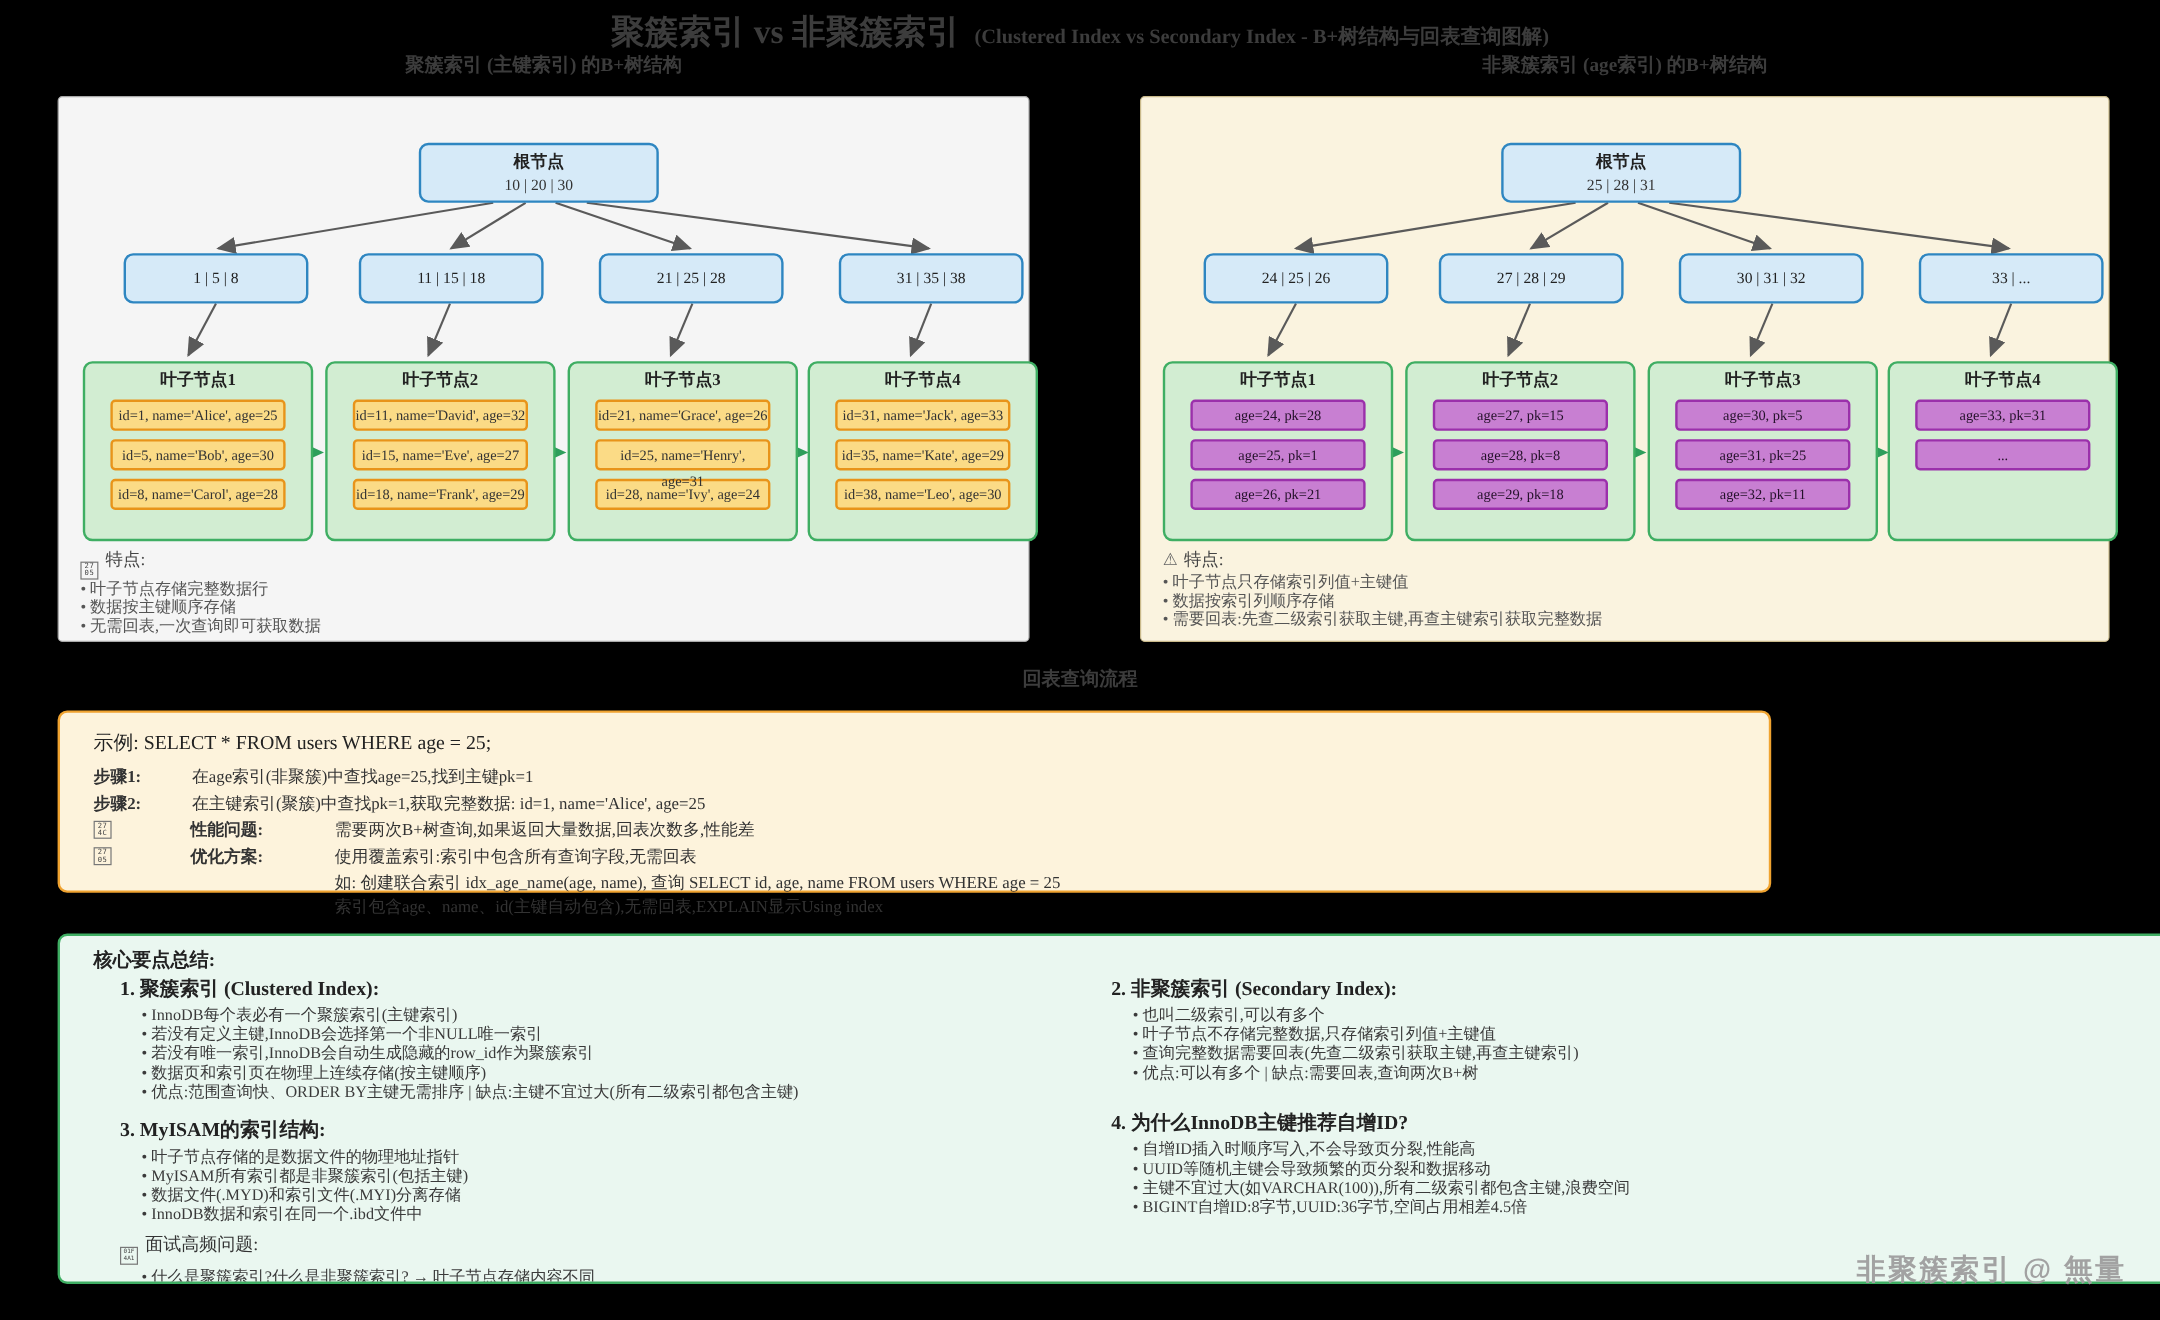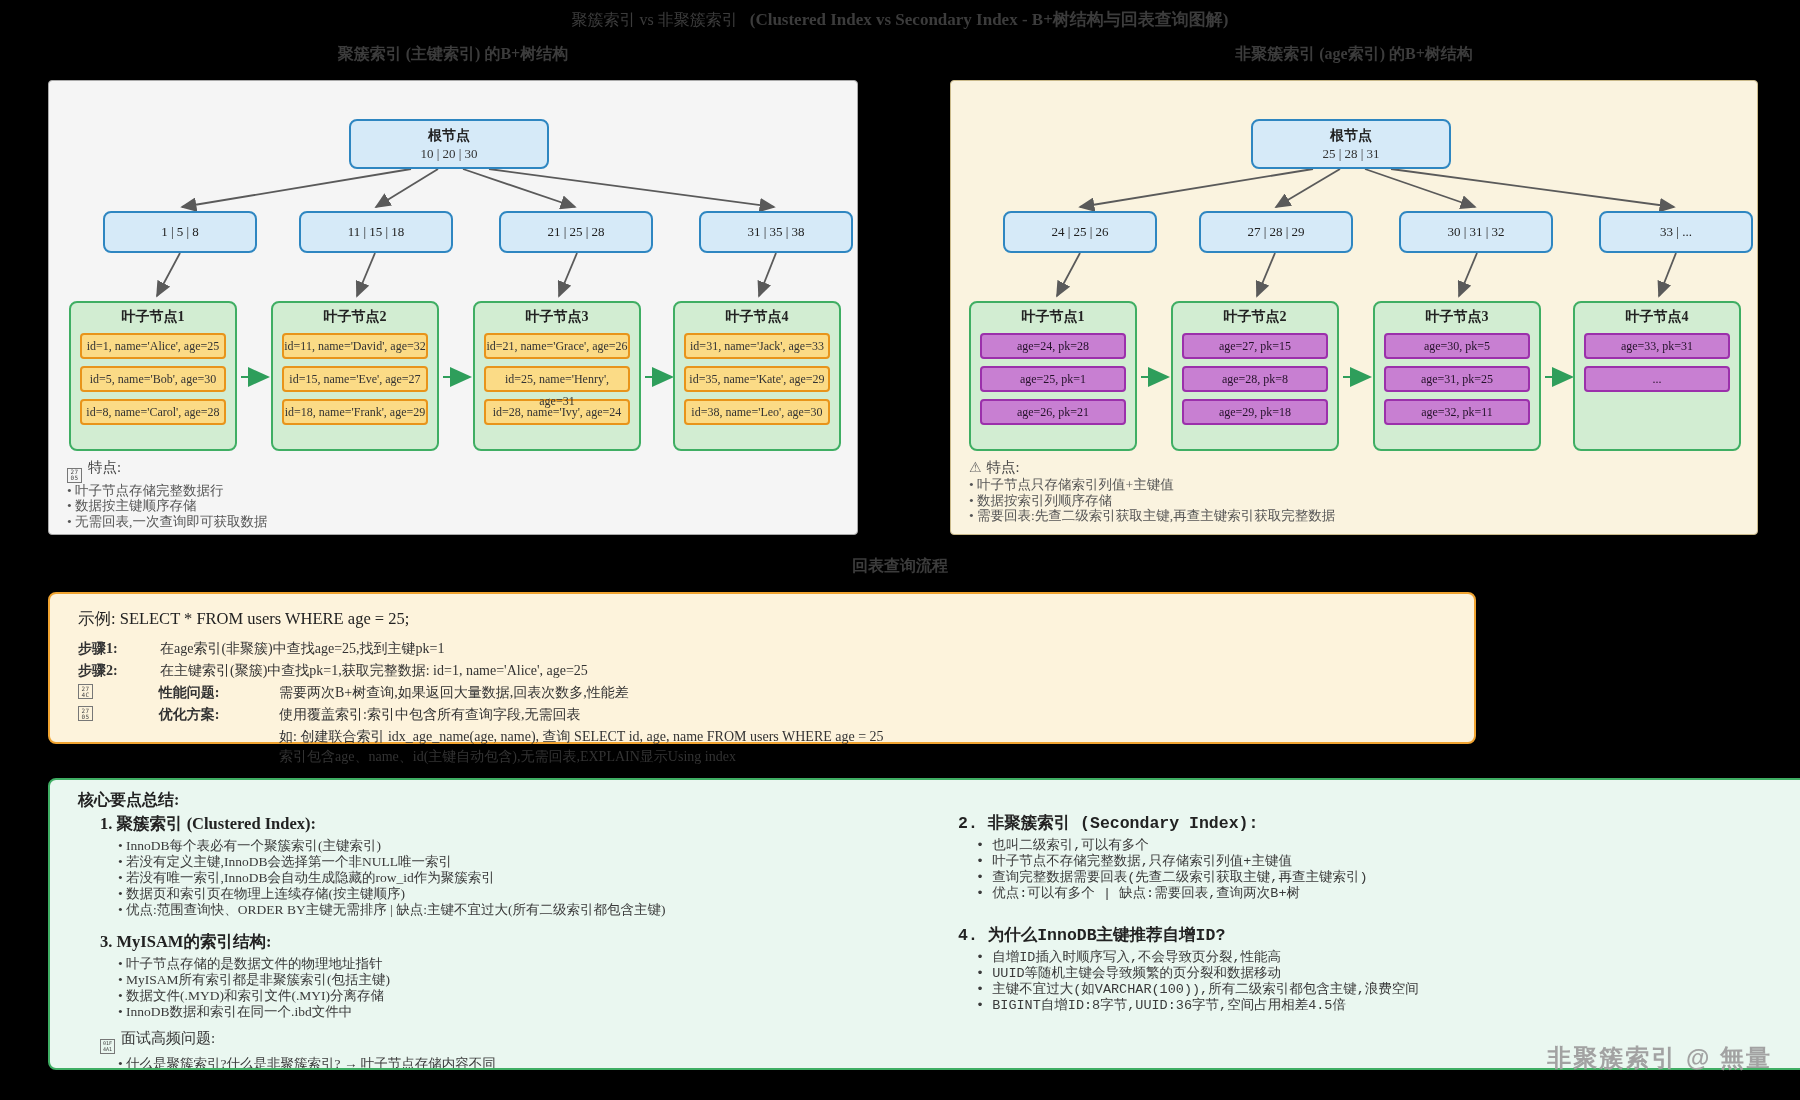--- a/index.html
+++ b/index.html
@@ -1,42 +1,42 @@
 <!DOCTYPE html>
 <html><head>
 <meta charset="utf-8">
 <style>
   html,body{margin:0;padding:0;background:#000;}
   .page{position:relative;width:1800px;height:1100px;background:#000;overflow:hidden;
         font-family:"Liberation Serif","DejaVu Serif",serif;}
 
   
   .main-title{position:absolute;left:0;top:8px;width:100%;text-align:center;color:#3c3c3c;white-space:nowrap;}
-  .main-title .t-main{font-size:16px;font-weight:normal;}
+  .main-title .t-main{font-size:28px;font-weight:bold;}
   .main-title .t-sub{font-size:17px;font-weight:bold;margin-left:8px;}
   .panel-title{position:absolute;top:44px;font-size:16px;font-weight:bold;color:#3c3c3c;text-align:center;}
   .panel-title.lt{left:48px;width:810px;}
   .panel-title.rt{left:950px;width:808px;}
   .mid-title{position:absolute;left:0;top:556px;width:100%;text-align:center;
              font-size:16px;font-weight:bold;color:#3c3c3c;}
 
   
   .panel{position:absolute;top:80px;height:455px;border-radius:4px;box-sizing:border-box;}
   .panel.leftp{left:48px;width:810px;background:#f5f5f5;border:1px solid #a9a9a9;}
   .panel.rightp{left:950px;width:808px;background:#faf3df;border:1px solid #c9b98a;}
   .edges{position:absolute;left:0;top:0;pointer-events:none;}
 
   .node{position:absolute;background:#d6eaf8;border:2px solid #2e86c1;border-radius:8px;
         box-sizing:border-box;color:#222;text-align:center;}
   .node.root{display:flex;flex-direction:column;justify-content:center;}
   .node.root .nlabel{font-size:14px;font-weight:bold;line-height:18px;}
   .node.root .nkeys{font-size:13px;line-height:17px;color:#333;}
   .node.internal{display:flex;align-items:center;justify-content:center;font-size:13px;height:42px;top:130px;}
 
-  .leaf{position:absolute;top:220px;width:168px;height:150px;background:#d2edd2;
+  .leaf{position:absolute;top:220px;width:192px;height:150px;background:#d2edd2;
         border:2px solid #3fae63;border-radius:8px;box-sizing:border-box;}
   .leaf .leaf-title{text-align:center;font-size:14px;font-weight:bold;color:#222;margin-top:5px;}
   .rec{width:146px;margin:7px auto 0;height:26px;line-height:22px;text-align:center;
        font-size:12px;border-radius:4px;box-sizing:border-box;color:#333;}
   .rec.orange{background:#fbdb86;border:2px solid #e8941a;}
   .rec.purple{background:#c87fd2;border:2px solid #9b30ab;color:#24112a;}
 
   .notes{position:absolute;left:18px;top:376px;color:#555;}
   .note-head{font-size:14.5px;color:#444;line-height:20px;}
   .note-line{font-size:13.5px;line-height:15.5px;color:#555;}
@@ -58,21 +58,21 @@
   .ex-row .lbl2{font-weight:bold;width:180px;flex:none;text-align:center;}
   .ex-row .txt{flex:auto;}
   .ex-cont{margin:2px 0 2px 201px;font-size:14px;color:#333;line-height:18px;}
 
   
   .sum-box{position:absolute;left:48px;top:778px;width:1760px;height:292px;background:#eaf7f0;
            border:2px solid #3fae63;border-radius:8px;box-sizing:border-box;padding:10px 28px;overflow:hidden;}
   .sum-title{font-size:16px;font-weight:bold;color:#222;}
   .col{position:absolute;top:34px;}
   .col.l{left:50px;width:800px;}
-  .col.r{left:908px;width:800px;font-family:Liberation Mono, monospace;}
+  .col.r{left:876px;width:800px;}
   .sec{margin-bottom:14px;}
   .sec.tight{margin-bottom:8px;}
   .sec.gap{margin-bottom:24px;}
   .sec-h{font-size:16.5px;font-weight:bold;color:#222;line-height:20px;margin-bottom:4px;}
   .bl{font-size:13.5px;line-height:16px;color:#3a3a3a;margin-left:18px;}
   .iv-head{font-size:15px;color:#333;line-height:20px;margin-bottom:2px;}
 
   .wm{position:absolute;top:1042px;right:28px;font-family:"Liberation Sans","DejaVu Sans",sans-serif;
       font-size:24px;font-weight:bold;color:#a2a2a2;letter-spacing:2px;z-index:5;}
 </style>

